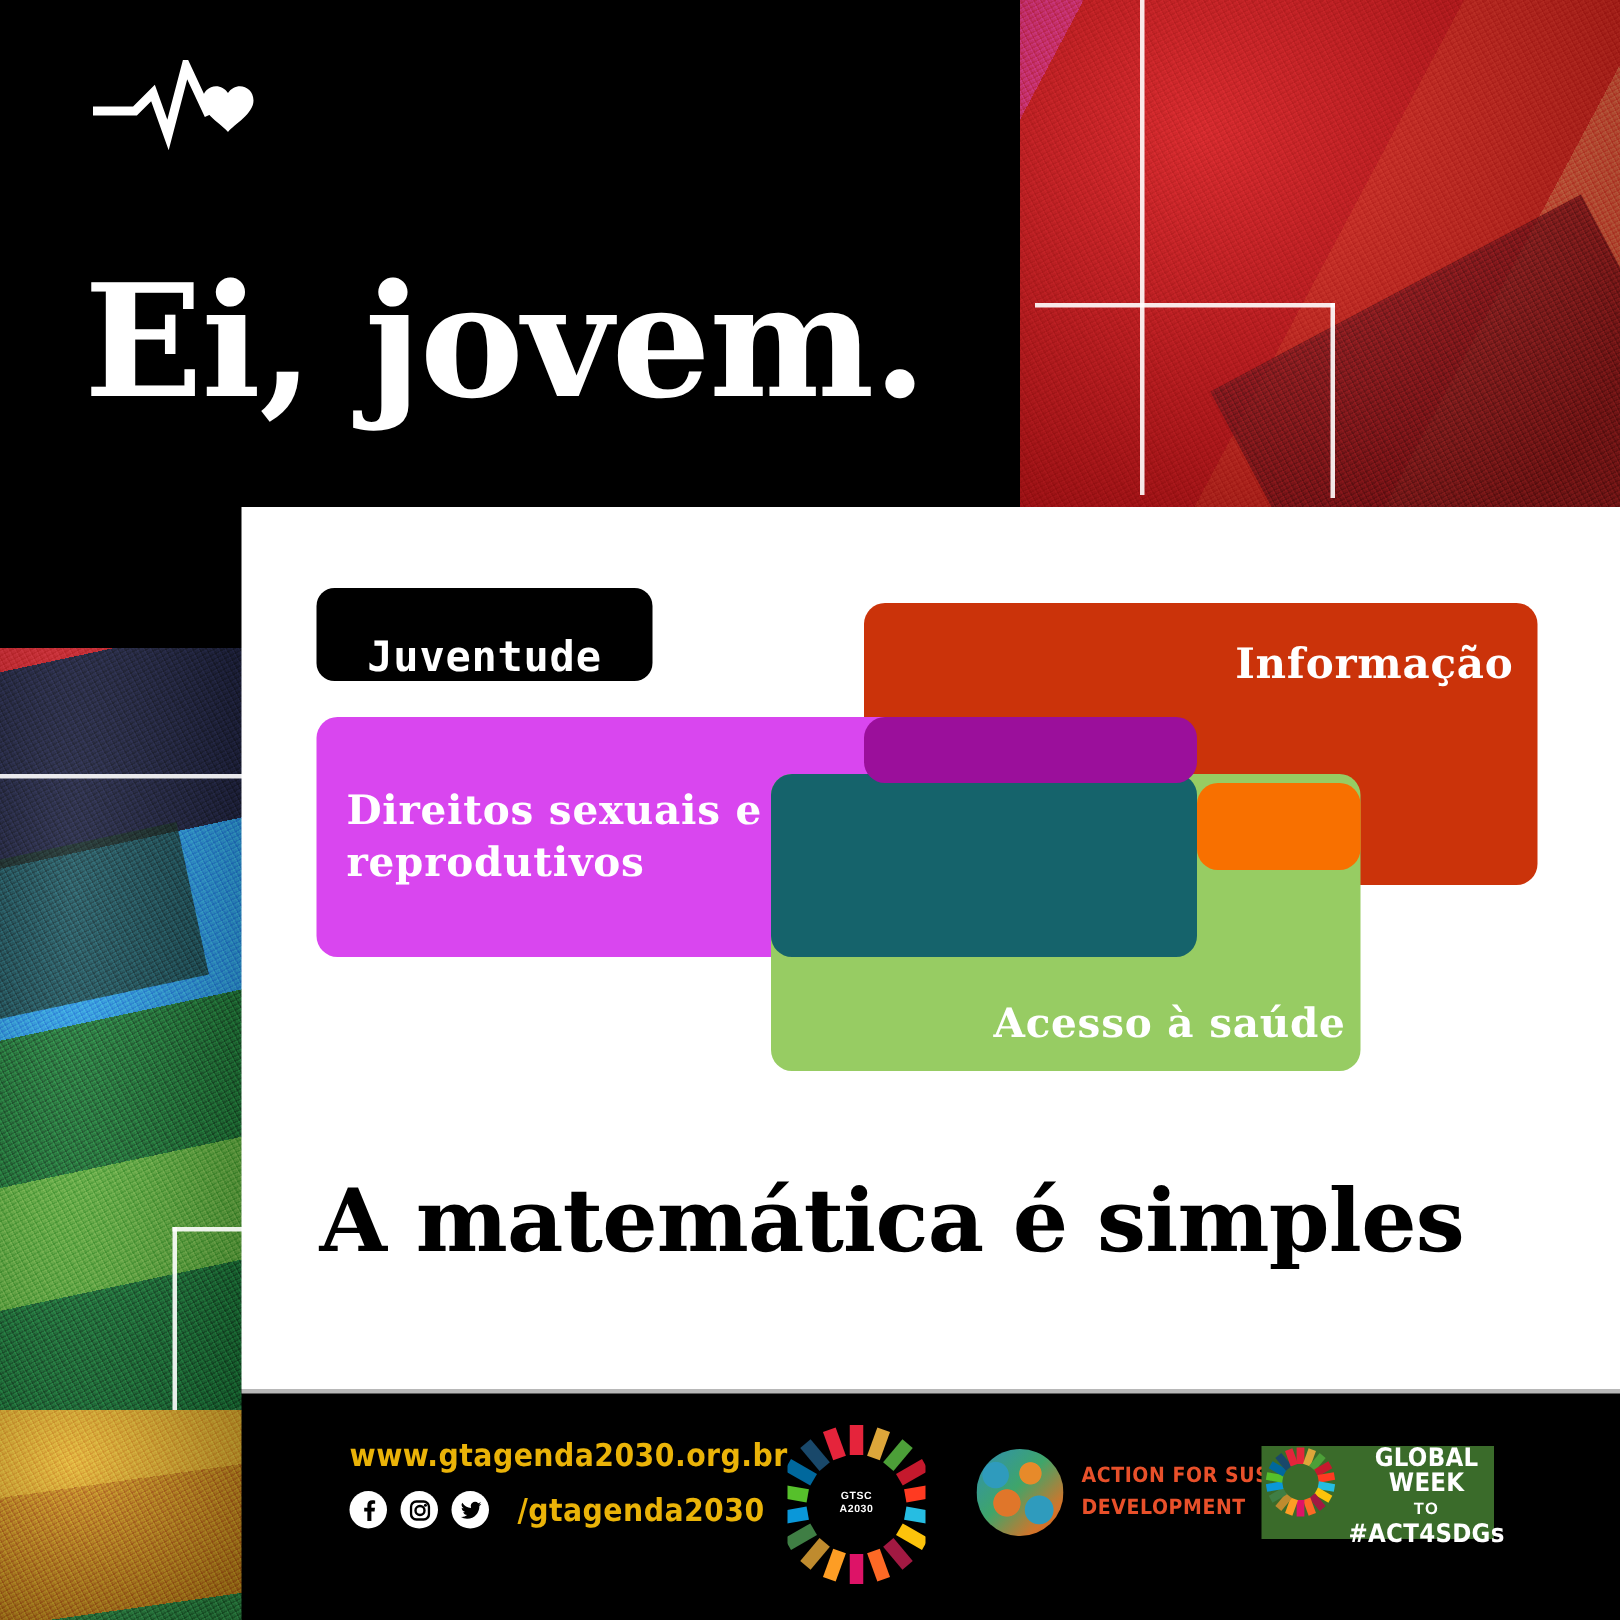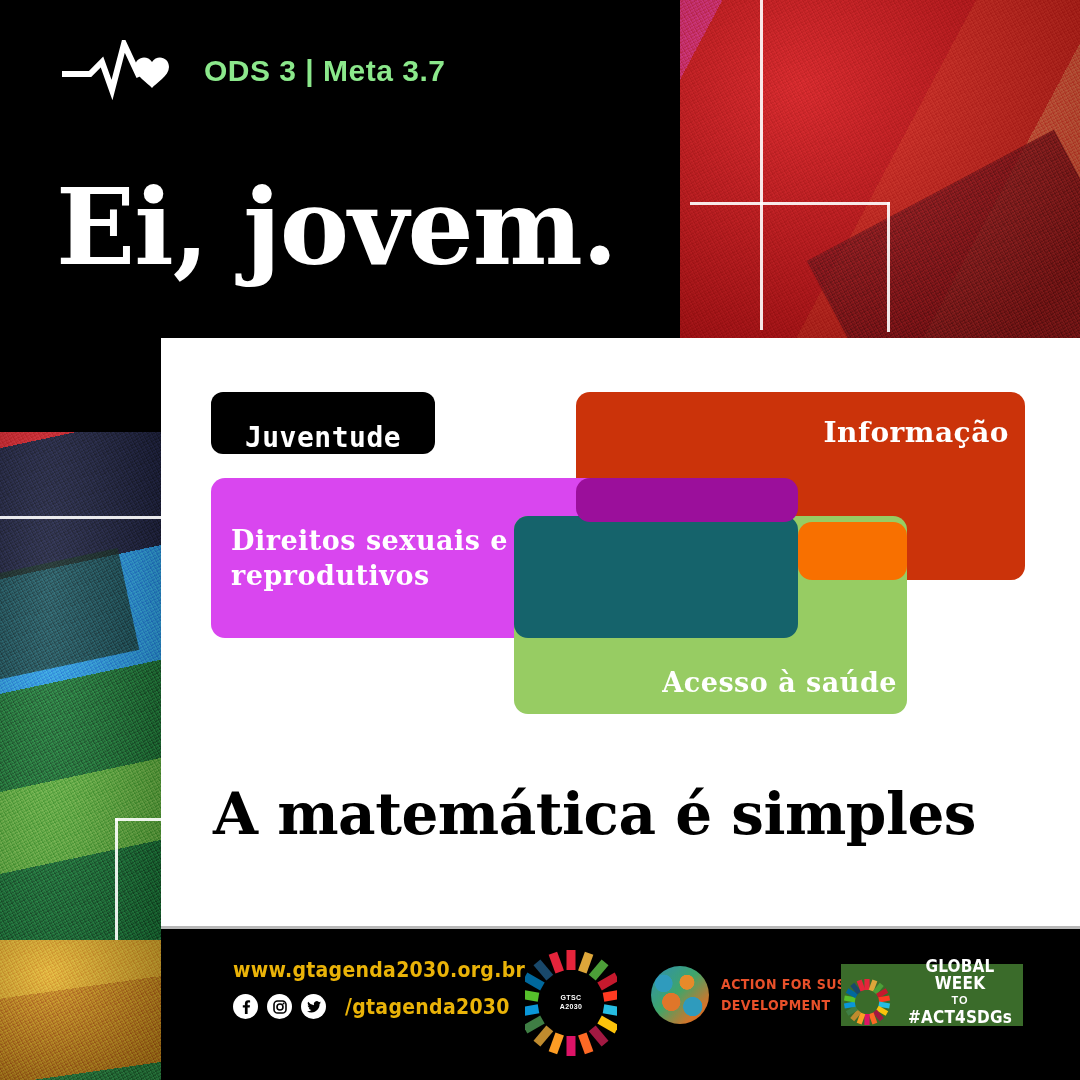--- a/index.html
+++ b/index.html
@@ -83,21 +83,21 @@
 
   
   #card{position:absolute;left:161px;top:338px;width:919px;height:588px;background:#fff;}
 
   
   #diagram{position:absolute;left:211px;top:392px;width:814px;height:322px;}
   .vbox{position:absolute;border-radius:14px;}
   .vlabel{position:absolute;color:#fff;font-family:"DejaVu Serif","Liberation Serif",serif;
     font-weight:bold;white-space:nowrap;letter-spacing:.5px;}
 
-  #box-info{left:365px;top:0;width:449px;height:188px;}
+  #box-info{left:365px;top:10px;width:449px;height:188px;}
   #box-rights{left:0;top:86px;width:485px;height:160px;}
   #box-health{left:303px;top:124px;width:393px;height:198px;}
 
   
   #ov-purple{left:365px;top:86px;width:222px;height:44px;border-top-left-radius:14px;border-top-right-radius:14px;}
   #ov-orange{left:587px;top:130px;width:109px;height:58px;border-top-right-radius:14px;}
   #ov-teal2{left:303px;top:124px;width:284px;height:122px;border-top-left-radius:14px;}
 
   #box-center{left:368px;top:128px;width:224px;height:62px;background:#000;border-radius:12px;
     display:flex;align-items:flex-end;justify-content:center;}
@@ -135,22 +135,22 @@
   #globe{width:58px;height:58px;border-radius:50%;
     background:
       radial-gradient(circle at 62% 28%, #e78a2a 0 13%, transparent 14%),
       radial-gradient(circle at 35% 62%, #e0762a 0 17%, transparent 18%),
       radial-gradient(circle at 72% 70%, #2f9bbd 0 16%, transparent 17%),
       radial-gradient(circle at 22% 30%, #2f9bbd 0 14%, transparent 15%),
       linear-gradient(135deg,#2e8fb5,#3fa56a 45%,#d3742a 80%,#c8601f);}
   #action-text{color:#e8502a;font-size:14px;font-weight:bold;line-height:1.5;letter-spacing:.4px;
     font-family:"DejaVu Sans Condensed","Liberation Sans",sans-serif;}
 
-  #logo-gw{position:absolute;left:680px;top:38px;width:182px;height:62px;background:#3a6b2a;
-    display:flex;align-items:flex-end;gap:8px;padding:0 2px;box-sizing:border-box;}
+  #logo-gw{position:absolute;left:680px;top:38px;width:155px;height:62px;background:#3a6b2a;
+    display:flex;align-items:flex-start;gap:8px;padding:0 2px;box-sizing:border-box;}
   #gw-wheel{width:48px;height:48px;flex:0 0 48px;}
   #gw-text{color:#fff;text-align:center;line-height:1;flex:1;}
   #gw-l1{font-size:17px;font-weight:bold;letter-spacing:.2px;
     font-family:"DejaVu Sans Condensed","Liberation Sans",sans-serif;}
   #gw-l2{font-size:11px;font-weight:bold;margin:3px 0;letter-spacing:1px;}
   #gw-l3{font-size:17px;font-weight:bold;letter-spacing:.2px;
     font-family:"DejaVu Sans Condensed","Liberation Sans",sans-serif;}
 </style>
 </head>
 <body>
@@ -184,21 +184,20 @@
       <div class="shade"></div>
   </div>
 
   <div id="eyebrow">
     <span>
       <svg id="pulse-icon" width="124" height="62" viewBox="0 0 124 62" aria-hidden="true">
         <polyline points="2,34 28,34 40,22 50,50 62,4 76,34" fill="none" stroke="#ffffff" stroke-width="6" stroke-linecap="square" stroke-linejoin="miter"></polyline>
         <path d="M90 22c-5-8-17-5-17 5 0 9 13 16 17 21 4-5 17-12 17-21 0-10-12-13-17-5z" fill="#ffffff"></path>
       </svg>
     </span>
-    <span id="eyebrow-text">ODS 3 | Meta 3.7</span>
   </div>
 
   <div id="headline">Ei, jovem.</div>
 
   <div id="card"></div>
 
   <div id="diagram">
 
     <div class="vbox" id="box-info" style="background:#cb330a;">
       <span class="vlabel" id="label-info">Informação</span>

